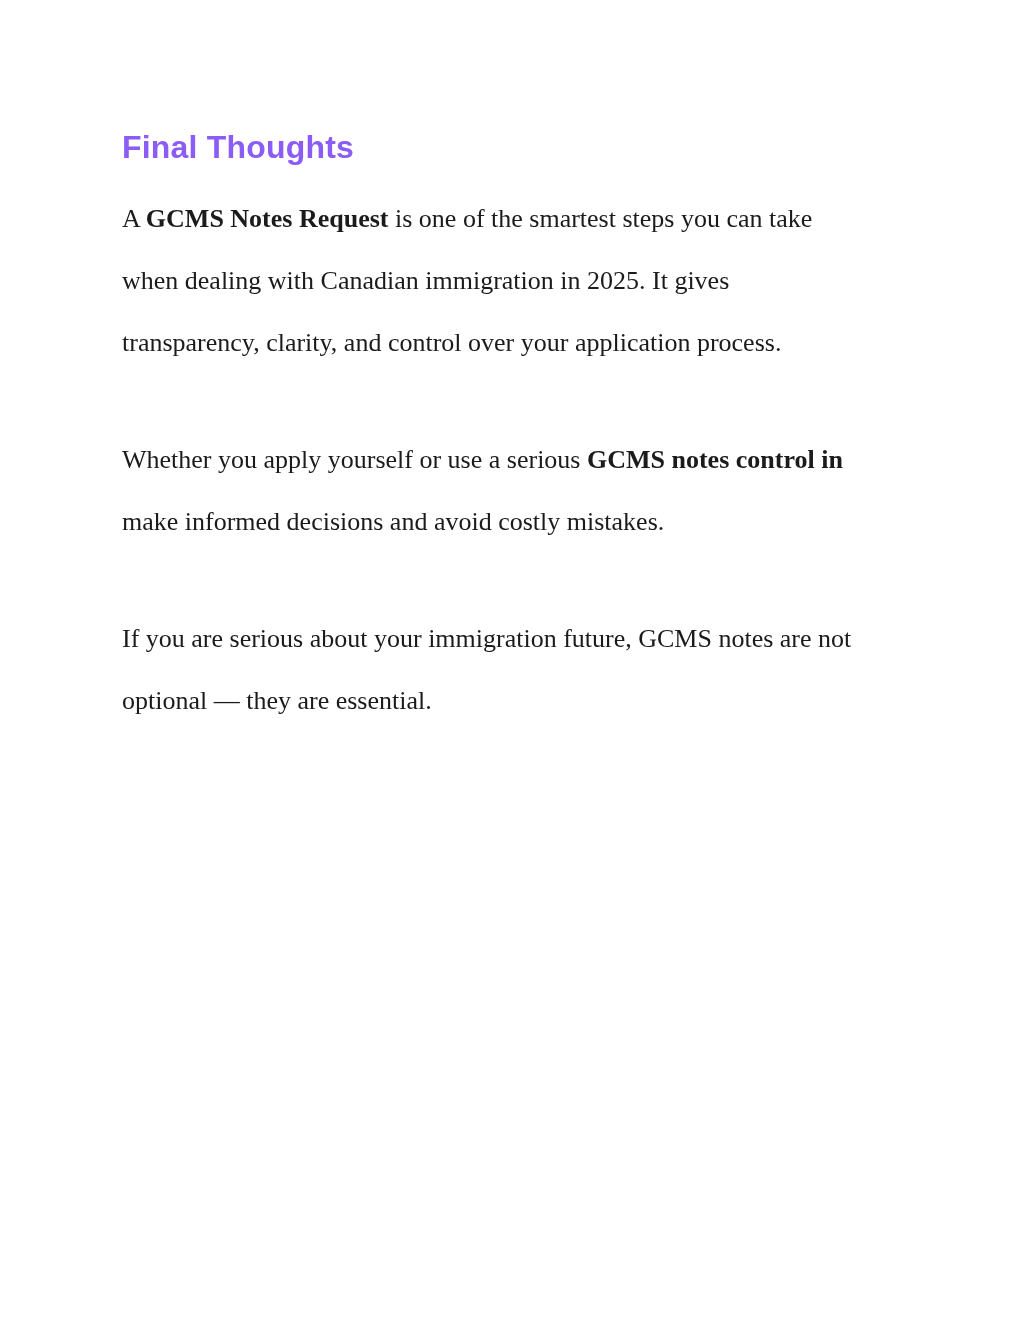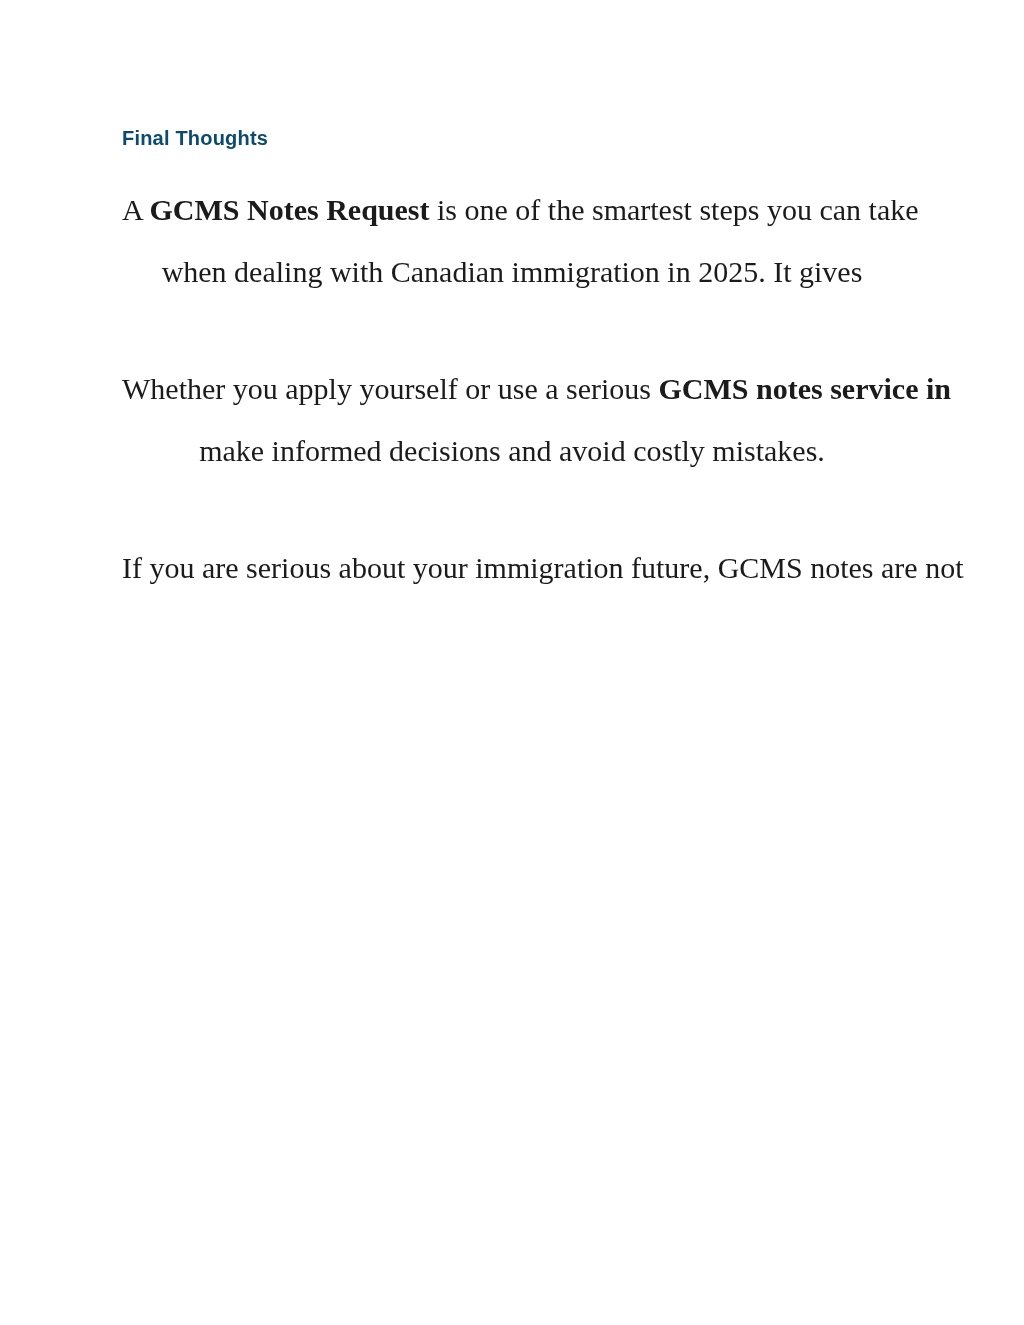--- a/index.html
+++ b/index.html
@@ -20,57 +20,58 @@
     left: 0;
     width: 1024px;
     height: 1325px;
     background: #ffffff;
     box-sizing: border-box;
     padding: 112px 122px 0 122px;
   }
   .doc-heading {
     font-family: "Liberation Sans", sans-serif;
     font-weight: 700;
-    font-size: 20px;
+    font-size: 32px;
     line-height: 38px;
-    color: #0c4a6e;
-    margin: 7px 0 22px 0;
+    color: #8b5cf6;
+    margin: 16px 0 22px 0;
     letter-spacing: 0.2px;
   }
   .doc-paragraph {
     margin: 0 0 55px 0;
     color: #1b1b1b;
   }
   .doc-line {
     display: block;
     font-family: "Liberation Serif", serif;
-    font-size: 30px;
+    font-size: 26px;
     line-height: 62px;
     white-space: nowrap;
     color: #1b1b1b;
-    text-align: center;
   }
   .doc-line .seg-bold {
     font-weight: 700;
   }
   .doc-line .seg-regular {
     font-weight: 400;
   }
 </style>
 </head>
 <body>
 
 <div class="doc-page">
   <h2 class="doc-heading">Final Thoughts</h2>
   <div id="doc-body">
       <p class="doc-paragraph">
         <span class="doc-line"><span class="seg-regular">A </span><span class="seg-bold">GCMS Notes Request</span><span class="seg-regular"> is one of the smartest steps you can take</span></span>
         <span class="doc-line"><span class="seg-regular">when dealing with Canadian immigration in 2025. It gives</span></span>
+        <span class="doc-line"><span class="seg-regular">transparency, clarity, and control over your application process.</span></span>
       </p>
       <p class="doc-paragraph">
-        <span class="doc-line"><span class="seg-regular">Whether you apply yourself or use a serious </span><span class="seg-bold">GCMS notes service in</span></span>
+        <span class="doc-line"><span class="seg-regular">Whether you apply yourself or use a serious </span><span class="seg-bold">GCMS notes control in</span></span>
         <span class="doc-line"><span class="seg-regular">make informed decisions and avoid costly mistakes.</span></span>
       </p>
       <p class="doc-paragraph">
         <span class="doc-line"><span class="seg-regular">If you are serious about your immigration future, GCMS notes are not</span></span>
+        <span class="doc-line"><span class="seg-regular">optional — they are essential.</span></span>
       </p>
     </div>
 </div>
 
 </body></html>

